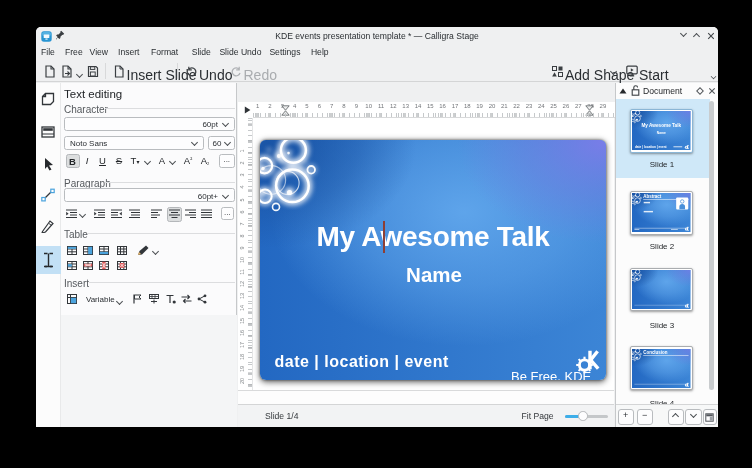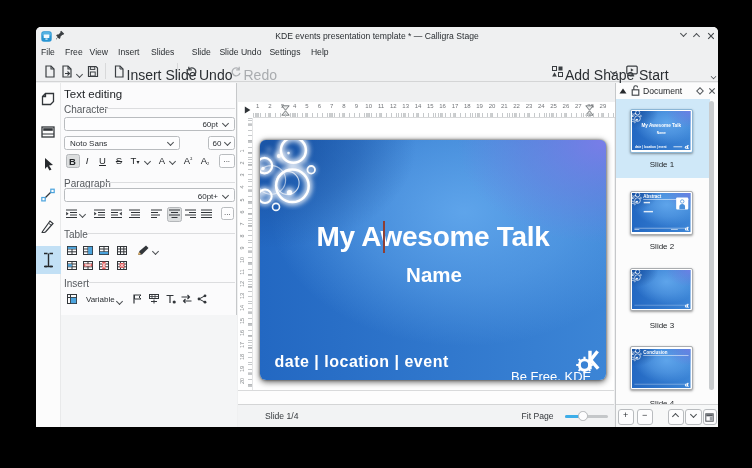--- a/index.html
+++ b/index.html
@@ -75,21 +75,21 @@
  <svg class="abs" style="left:670.5px;top:4.5px" width="8" height="8" viewBox="0 0 8 8">
         <path d="M1.2 1.2L6.8 6.8M6.8 1.2L1.2 6.8" stroke="#43474b" stroke-width="1.1"></path>
       </svg>
 </div>
 
 <div id="menubar">
  <span style="left:5px">File</span>
       <span style="left:29px">Free</span>
       <span style="left:53.6px">View</span>
       <span style="left:82px">Insert</span>
-      <span style="left:115px">Slides</span>
+      <span style="left:115px">Format</span>
       <span style="left:155.7px">Slide</span>
       <span style="left:183.4px">Slide Undo</span>
       <span style="left:233.4px">Settings</span>
       <span style="left:274.9px">Help</span>
 </div>
 
 <div id="toolbar">
  <svg class="abs" style="left:8px;top:5px" width="12" height="13" viewBox="0 0 12 13">
         <path d="M2 1h5l3 3v8H2z" fill="none" stroke="#3a3e42" stroke-width="1.2"></path>
         <path d="M7 1v3h3" fill="none" stroke="#3a3e42" stroke-width="1.1"></path>
@@ -169,21 +169,21 @@
 
 <div id="panel">
  <div class="abs" style="left:0;top:232px;width:176.5px;height:112.5px;background:#f4f5f6"></div>
  <div class="h1" style="top:5.5px">Text editing</div>
  <div class="lbl" style="top:21.5px">Character</div>
  <div class="sline" style="left:44px;top:25.5px;width:130px"></div>
  <div class="combo" style="left:3.5px;top:34px;width:171px;height:14px">
         <span style="position:absolute;right:16px;top:2.5px">60pt</span>
         <span class="chevf" style="right:6px;top:3.5px"></span>
       </div>
- <div class="combo" style="left:3.5px;top:53px;width:116px;height:14px">
+ <div class="combo" style="left:3.5px;top:53px;width:140px;height:14px">
         <span style="position:absolute;left:5px;top:2.5px">Noto Sans</span>
         <span class="chevf" style="right:6px;top:3.5px"></span>
       </div>
  <div class="combo" style="left:147px;top:53px;width:27px;height:14px">
         <span style="position:absolute;left:4px;top:2.5px">60</span>
         <span class="chevf" style="right:4px;top:3.5px"></span>
       </div>
  <div class="fbtn checked" style="left:5px;top:71px;width:14px;height:14px;font-weight:bold;padding-top:1px">B</div>
  <div class="fbtn" style="left:21px;top:72px;width:11px;font-style:italic">I</div>
  <div class="fbtn" style="left:36.5px;top:72px;width:11px;text-decoration:underline">U</div>

